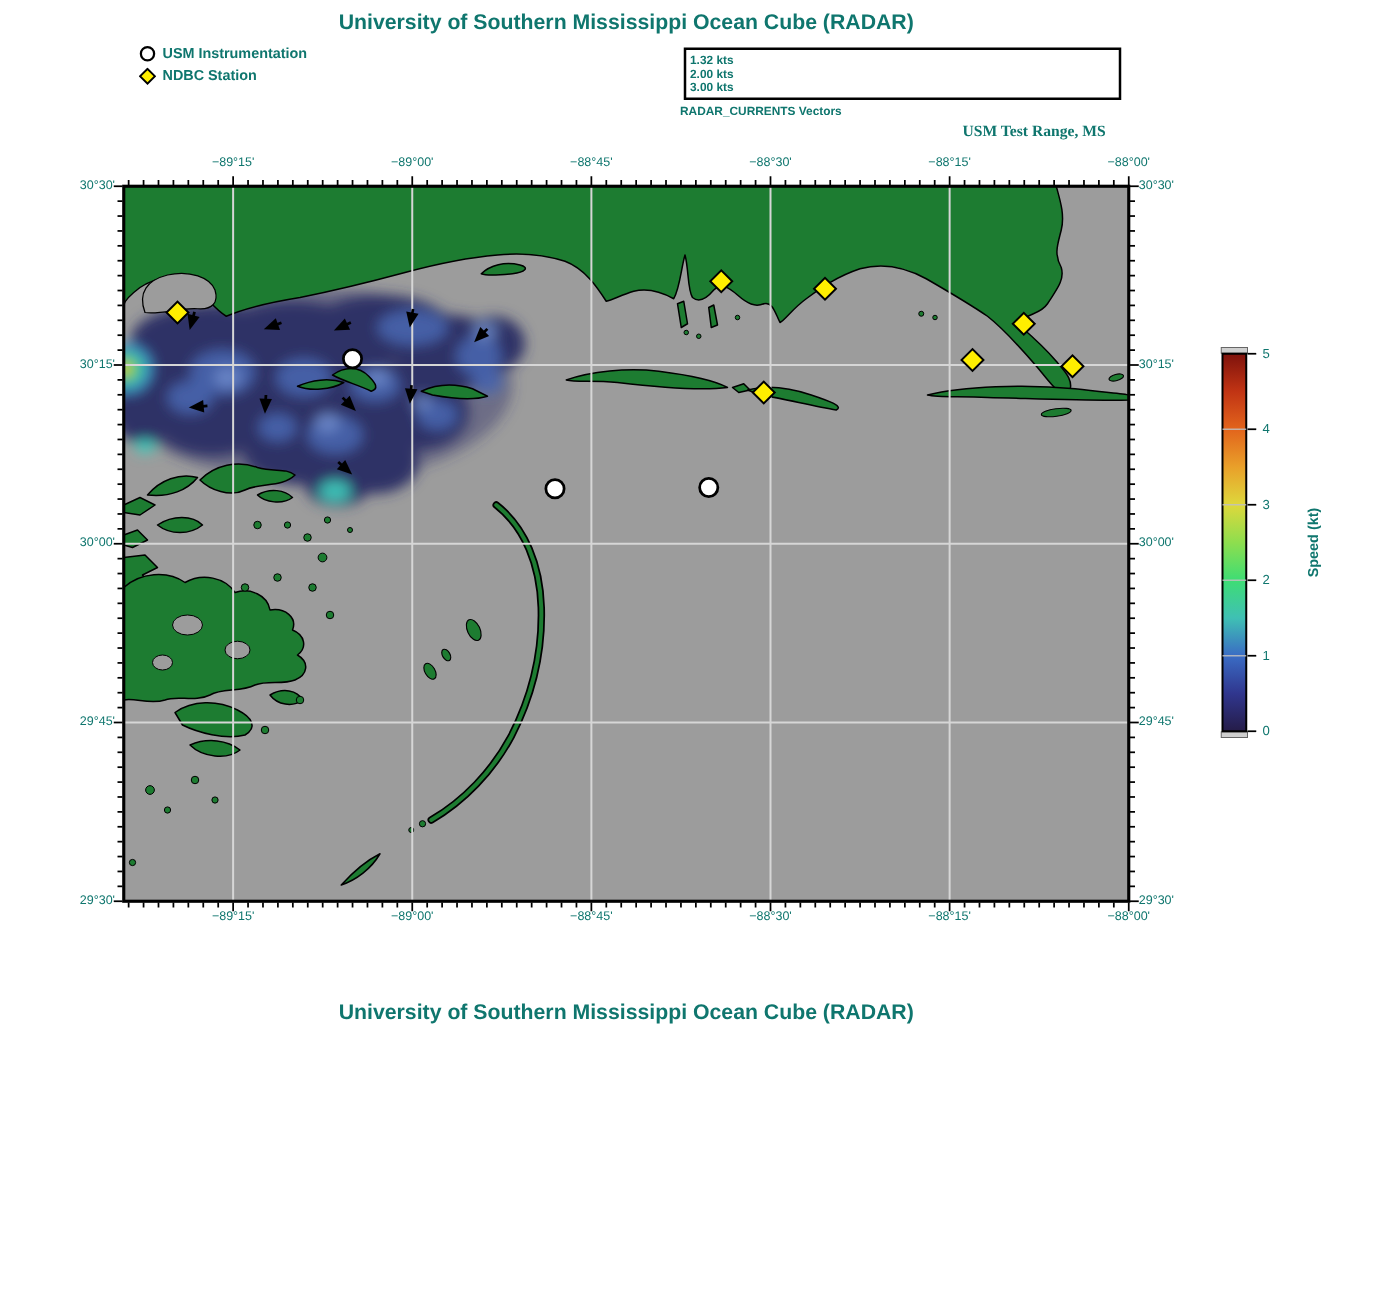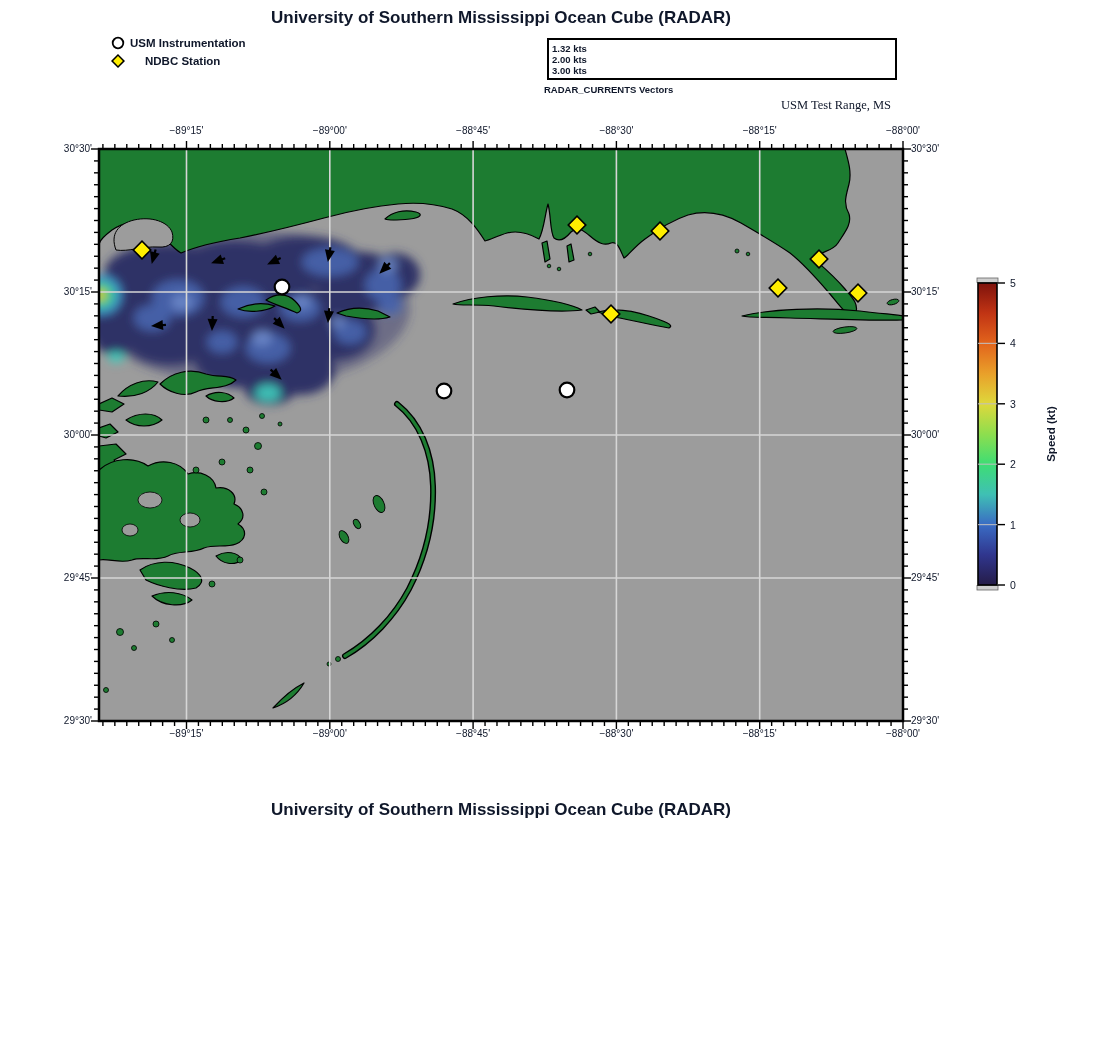--- a/index.html
+++ b/index.html
@@ -1,31 +1,31 @@
 <!DOCTYPE html>
 <html><head>
 <meta charset="utf-8">
 <style>
   html,body{margin:0;padding:0;background:#fff;}
   #page{position:relative;width:1100px;height:1050px;background:#fff;overflow:hidden;
-        font-family:"Liberation Sans",sans-serif;color:#0f172a;}
+        font-family:"Liberation Sans",sans-serif;color:#0f766e;}
   #scene{position:absolute;left:0;top:0;}
   .abs{position:absolute;}
   .title{font-weight:bold;font-size:17px;text-align:center;left:1px;width:1000px;}
   .serif{font-family:"Liberation Serif",serif;}
   .legend-row{position:absolute;display:flex;align-items:center;font-weight:bold;font-size:11.5px;}
   .legend-row svg{margin-right:5px;}
   .boxlabel{position:absolute;font-weight:bold;font-size:9.5px;line-height:10px;}
   .ticklabel{position:absolute;font-size:10px;white-space:nowrap;}
   .cbar-num{position:absolute;font-size:10.5px;}
   #vector-box{position:absolute;left:547px;top:38px;width:346px;height:38px;border:2px solid #000;background:#fff;}
   #vectors-caption{position:absolute;left:544px;top:84px;font-weight:bold;font-size:9.5px;}
   #noaa-title{top:100px;font-size:16px;}
-  #range-label{position:absolute;left:770px;top:98px;width:132px;text-align:center;
-               font-weight:normal;font-size:12.5px;}
+  #range-label{position:absolute;left:770px;top:98px;width:132px;text-align:left;
+               font-weight:bold;font-size:12.5px;}
   #speed-label{position:absolute;left:1051px;top:434px;font-weight:bold;font-size:11.5px;
                transform:translate(-50%,-50%) rotate(-90deg);white-space:nowrap;}
 </style>
 </head>
 <body>
 
 <div id="page">
 
   <svg id="scene" width="1100" height="1050" viewBox="0 0 1100 1050">
       <defs>
@@ -478,21 +478,21 @@
     </svg>
 
   <div class="abs title" style="top:8px;">University of Southern Mississippi Ocean Cube (RADAR)</div>
 
   <div class="legend-row" style="left:111px;top:36px;">
     <svg width="14" height="14">
       <circle cx="7" cy="7" r="5.3" fill="#ffffff" stroke="#000" stroke-width="1.8"></circle>
     </svg>
     <span>USM Instrumentation</span>
   </div>
-  <div class="legend-row" style="left:111px;top:54px;gap:15px;">
+  <div class="legend-row" style="left:111px;top:54px;">
     <svg width="14" height="14">
       <rect x="2.8" y="2.8" width="8.4" height="8.4" transform="rotate(45 7 7)" fill="#ffee00" stroke="#000" stroke-width="1.5"></rect>
     </svg>
     <span>NDBC Station</span>
   </div>
 
   <div id="vector-box"></div>
   <div class="boxlabel" style="left:552px;top:44px;">1.32 kts</div>
   <div class="boxlabel" style="left:552px;top:55px;">2.00 kts</div>
   <div class="boxlabel" style="left:552px;top:66px;">3.00 kts</div>

